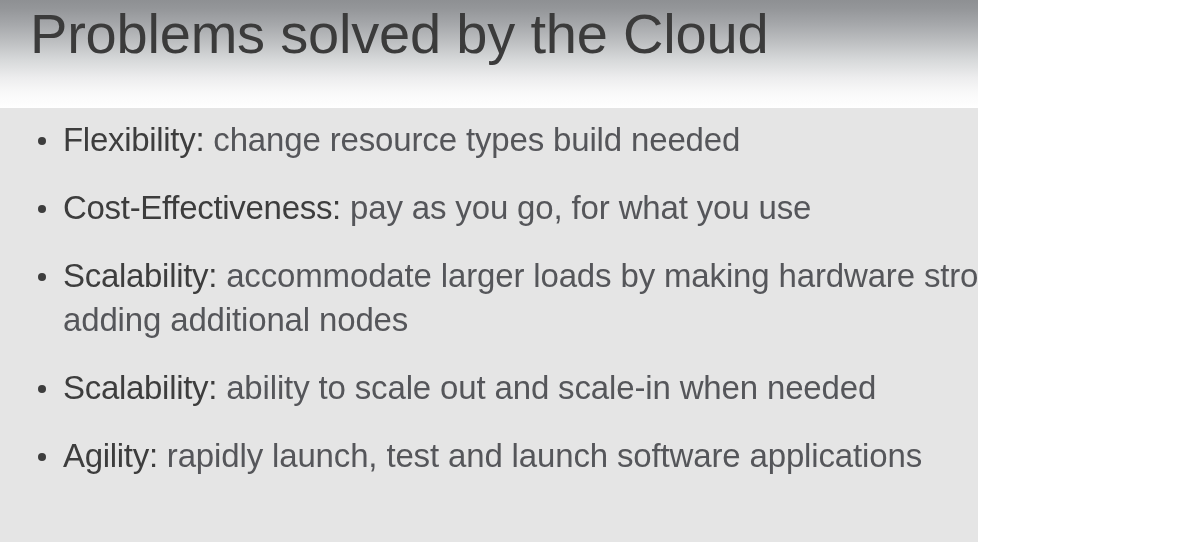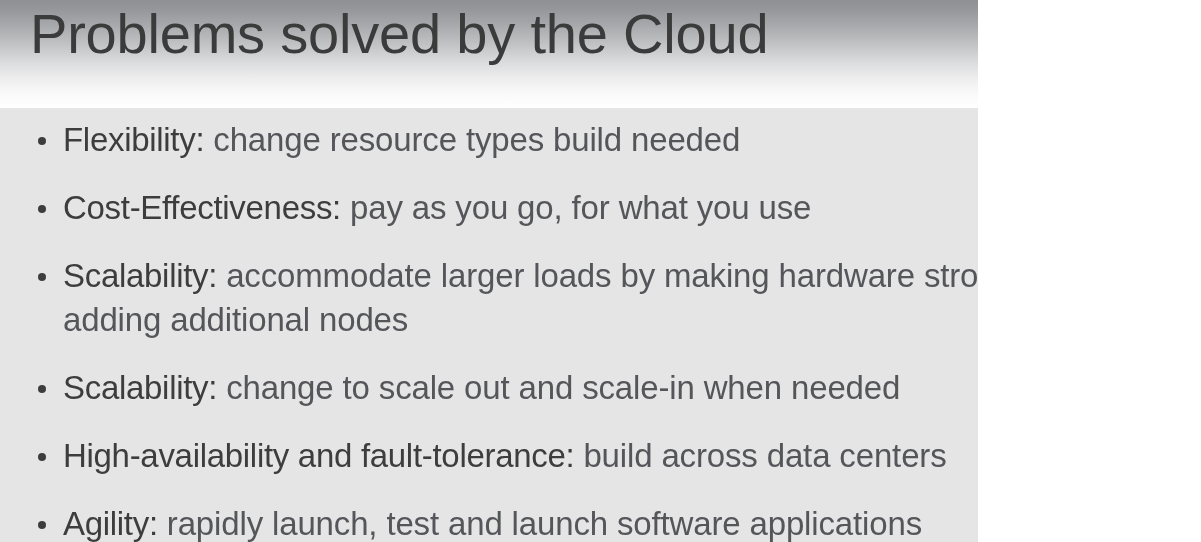--- a/index.html
+++ b/index.html
@@ -121,27 +121,23 @@
       <span class="lead-term">Cost-Effectiveness:</span><span class="detail-text"> pay as you go, for what you use</span>
     </li>
 
     <li class="bullet-item">
       <span class="bullet-dot"></span>
       <span class="lead-term">Scalability:</span><span class="detail-text"> accommodate larger loads by making hardware stronger or adding additional nodes</span>
     </li>
 
     <li class="bullet-item">
       <span class="bullet-dot"></span>
-      <span class="lead-term">Scalability:</span><span class="detail-text"> change to scale out and scale-in when needed</span>
+      <span class="lead-term">Scalability:</span><span class="detail-text"> ability to scale out and scale-in when needed</span>
     </li>
 
-    <li class="bullet-item">
-      <span class="bullet-dot"></span>
-      <span class="lead-term">High-availability and fault-tolerance:</span><span class="detail-text"> build across data centers</span>
-    </li>
 
     <li class="bullet-item">
       <span class="bullet-dot"></span>
       <span class="lead-term">Agility:</span><span class="detail-text"> rapidly launch, test and launch software applications</span>
     </li>
 
   </ul>
 
 </div>
 

